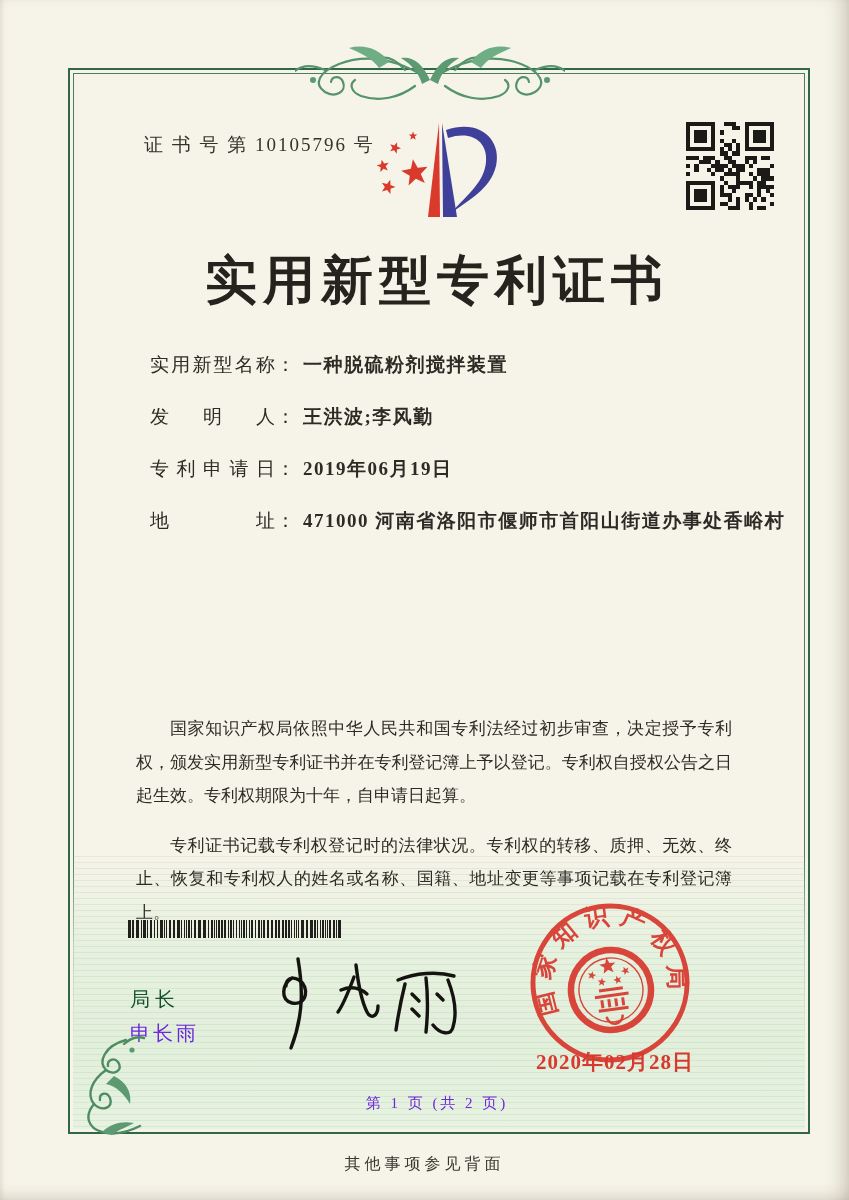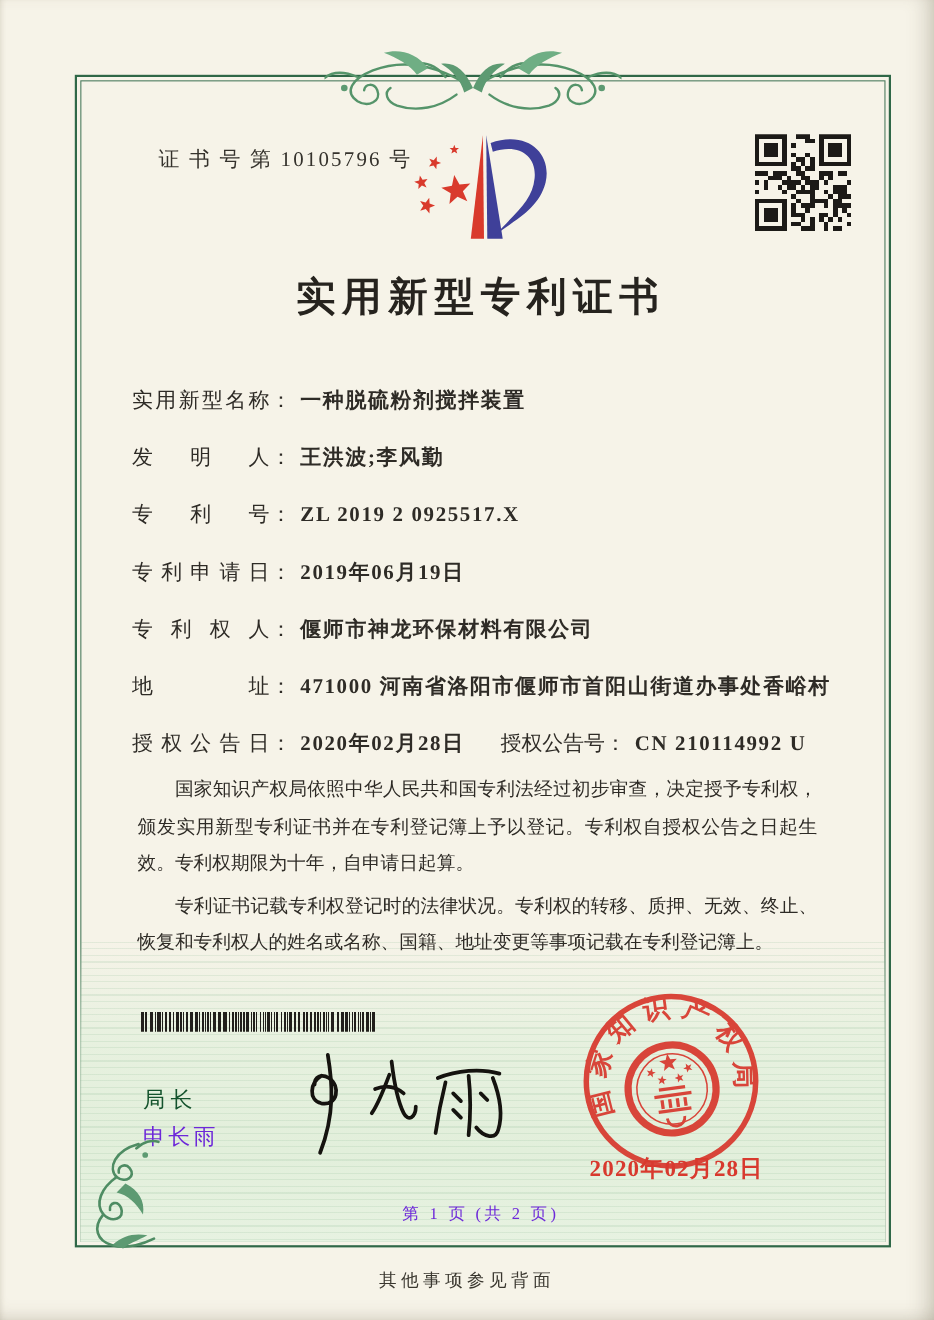--- a/index.html
+++ b/index.html
@@ -35,30 +35,30 @@
   .green-zone{
     position:absolute;left:3px;right:3px;bottom:3px;top:786px;z-index:1;
     background:
       repeating-linear-gradient(to bottom, rgba(126,178,137,.16) 0 1px, rgba(0,0,0,0) 1px 6px),
       linear-gradient(to bottom, rgba(226,240,220,0) 0, rgba(226,240,220,.75) 90px, #e2efdb 190px, #e7f2e1 100%);
   }
   .abs{position:absolute;}
   .cert-no{left:100px;top:132px;font-size:19px;letter-spacing:2px;color:#35322c;z-index:3;margin-left:44px;}
   .title{
     left:68px;top:246px;width:738px;text-align:center;z-index:3;
-    font-size:36px;font-weight:700;letter-spacing:6px;color:#26231e;
+    font-size:52px;font-weight:700;letter-spacing:6px;color:#26231e;
   }
   .fields{left:120px;top:352px;width:620px;z-index:3;font-size:19px;}
   .field-row{position:relative;height:52px;line-height:26px;white-space:nowrap;}
-  .lab{display:inline-block;width:126px;text-align:justify;text-align-last:justify;letter-spacing:1px;}
+  .lab{display:inline-block;width:126px;text-align:justify;text-align-last:justify;letter-spacing:1px;margin-left:30px;}
   .colon{display:inline-block;}
   .val{margin-left:8px;letter-spacing:1.5px;font-weight:bold;}
   .pair2{position:absolute;left:335px;top:0;}
   .paras{left:120px;top:696px;width:628px;z-index:3;font-size:17px;line-height:33.5px;text-align:justify;}
-  .paras p{margin:5px;text-indent:2em;}
+  .paras p{margin:16px;text-indent:2em;}
   .logo{left:372px;top:114px;width:134px;height:120px;z-index:3;}
   .qr{left:686px;top:122px;width:88px;height:88px;z-index:3;}
   .barcode{left:128px;top:920px;width:215px;height:18px;z-index:3;}
   .sig-title{left:130px;top:986px;font-size:20px;letter-spacing:5px;z-index:3;color:#14532d;}
   .sig-name{left:130px;top:1020px;font-size:20px;letter-spacing:3px;z-index:3;color:#6d28d9;}
   .signature{left:240px;top:950px;width:235px;height:105px;z-index:4;}
   .seal{left:526px;top:898px;width:168px;height:168px;z-index:4;opacity:.93;}
   .seal-date{
     left:520px;top:1048px;width:190px;text-align:center;z-index:5;
     color:var(--seal-red);font-size:21px;font-weight:600;letter-spacing:1px;
@@ -258,38 +258,24 @@
   <div class="abs title">实用新型专利证书</div>
 
   <div class="abs fields">
     <div class="field-row">
       <span class="lab">实用新型名称</span><span class="colon">：</span><span class="val">一种脱硫粉剂搅拌装置</span>
     </div>
     <div class="field-row">
       <span class="lab">发明人</span><span class="colon">：</span><span class="val">王洪波;李风勤</span>
     </div>
     <div class="field-row">
-      <span class="lab">专利号</span><span class="colon">：</span><span class="val">ZL 2019 2 0925517.X</span>
-    </div>
-    <div class="field-row">
       <span class="lab">专利申请日</span><span class="colon">：</span><span class="val">2019年06月19日</span>
     </div>
     <div class="field-row">
-      <span class="lab">专利权人</span><span class="colon">：</span><span class="val">偃师市神龙环保材料有限公司</span>
-    </div>
-    <div class="field-row">
       <span class="lab">地址</span><span class="colon">：</span><span class="val">471000 河南省洛阳市偃师市首阳山街道办事处香峪村</span>
-    </div>
-    <div class="field-row">
-      <span>
-        <span class="lab">授权公告日</span><span class="colon">：</span><span class="val">2020年02月28日</span>
-      </span>
-      <span class="pair2">
-        <span>授权公告号</span><span class="colon">：</span><span class="val">CN 210114992 U</span>
-      </span>
     </div>
   </div>
 
   <div class="abs paras">
     <p>国家知识产权局依照中华人民共和国专利法经过初步审查，决定授予专利权，颁发实用新型专利证书并在专利登记簿上予以登记。专利权自授权公告之日起生效。专利权期限为十年，自申请日起算。</p>
     <p>专利证书记载专利权登记时的法律状况。专利权的转移、质押、无效、终止、恢复和专利权人的姓名或名称、国籍、地址变更等事项记载在专利登记簿上。</p>
   </div>
 
   <div class="abs barcode">
     <svg id="barcode-svg" viewBox="0 0 215 18" width="215" height="18" preserveAspectRatio="none" shape-rendering="crispEdges">

